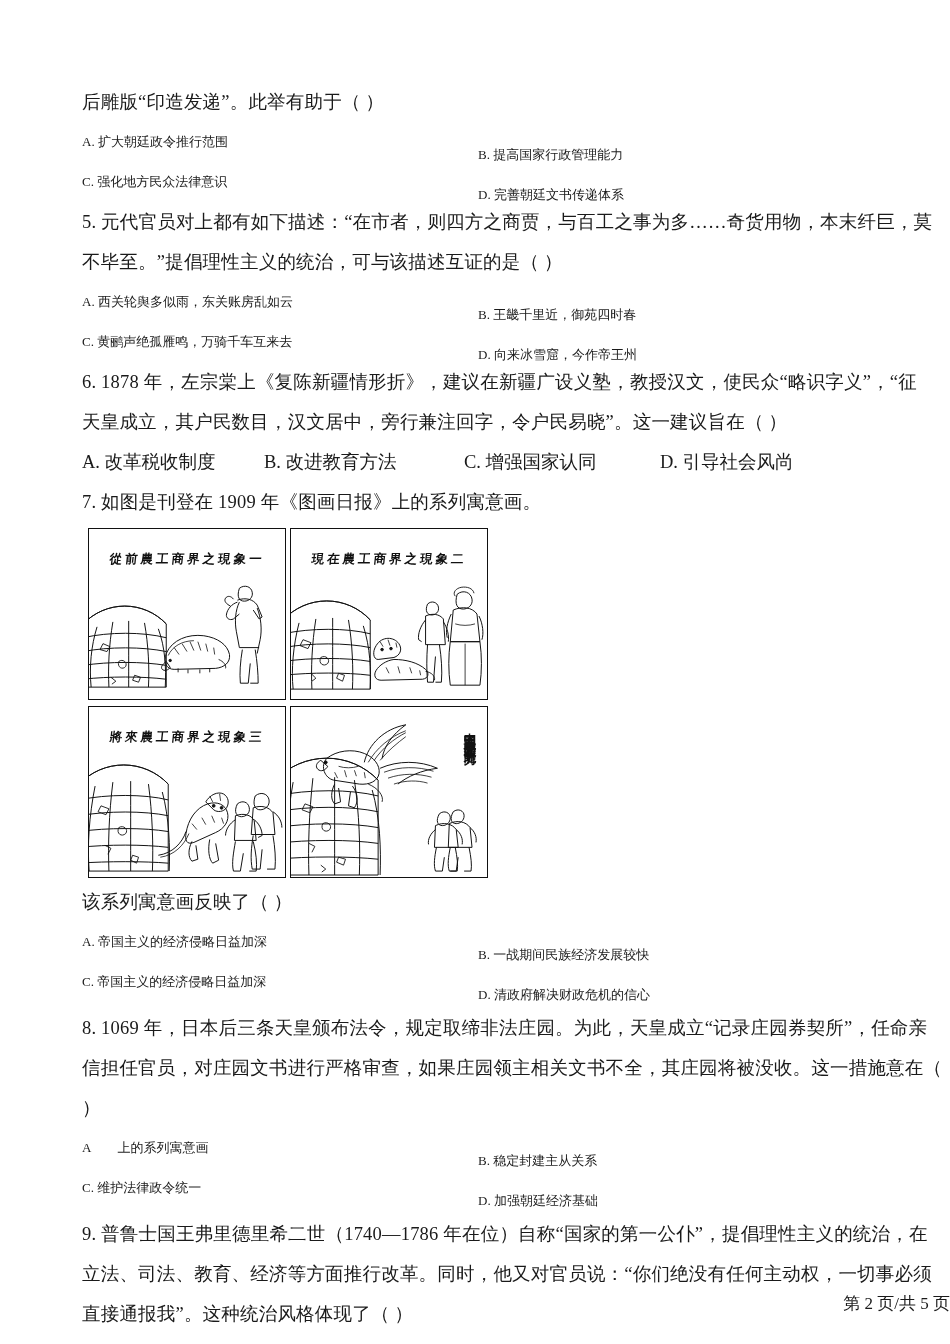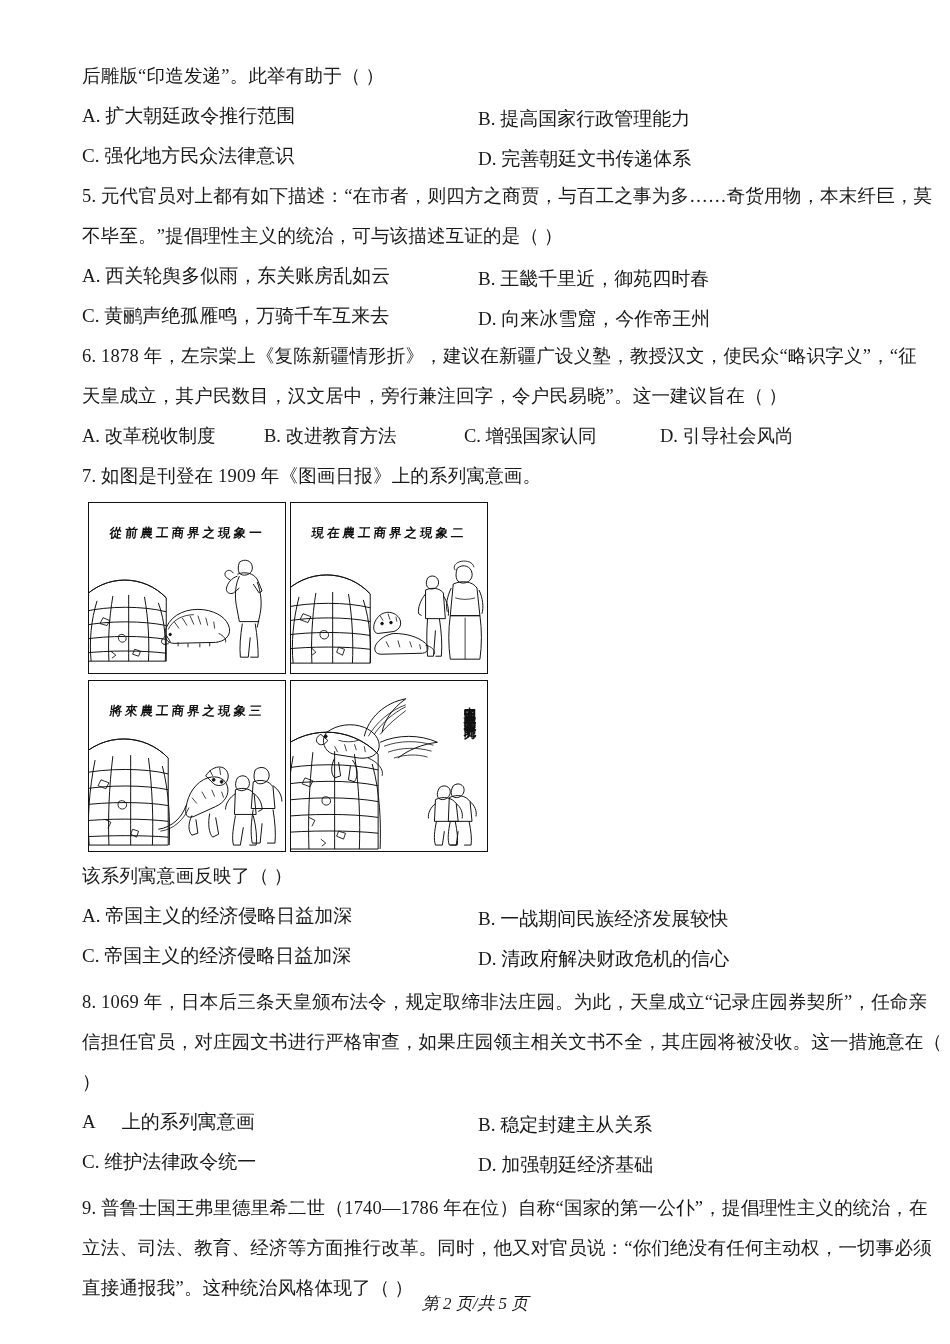--- a/index.html
+++ b/index.html
@@ -14,38 +14,38 @@
     font-family: "Liberation Serif", "DejaVu Serif", serif;
     color: #1a1a1a;
     -webkit-font-smoothing: antialiased;
   }
   .page {
     position: absolute;
     left: 0; top: 0;
     width: 950px;
     height: 1344px;
     box-sizing: border-box;
-    padding: 56px 78px 0 82px;
+    padding: 82px 78px 0 82px;
   }
   .line {
     font-size: 18.5px;
     line-height: 40px;
     letter-spacing: 0.2px;
     white-space: nowrap;
   }
   
   .opt-row {
     position: relative;
     height: 40px;
-    font-size: 19px;
+    font-size: 13px;
     line-height: 40px;
     white-space: nowrap;
   }
   .opt-a, .opt-c { position: absolute; left: 0; top: 0; }
-  .opt-b, .opt-d { position: absolute; left: 396px; top: 3px; }
+  .opt-b, .opt-d { position: absolute; left: 396px; top: 13px; }
   
   .opt-row4 {
     position: relative;
     height: 40px;
     font-size: 18.5px;
     line-height: 40px;
     white-space: nowrap;
     text-align: center;
   }
   .c1 { position: absolute; left: 0;   top: 0; }
@@ -96,24 +96,23 @@
     color: #111;
     font-weight: 600;
     height: 120px;
     line-height: 14px;
     pointer-events: none;
   }
   .footer {
     position: absolute;
     left: 0; right: 0;
     top: 1292px;
-    text-align: center;
+    text-align: right;
     font-size: 17px;
     color: #1a1a1a;
-    font-style: italic;
   }
   .spacer-sm { height: 6px; }
 </style>
 </head>
 <body>
 
 <div class="page">
 
   <div class="line">后雕版“印造发递”。此举有助于（  ）</div>
   <div class="opt-row">

